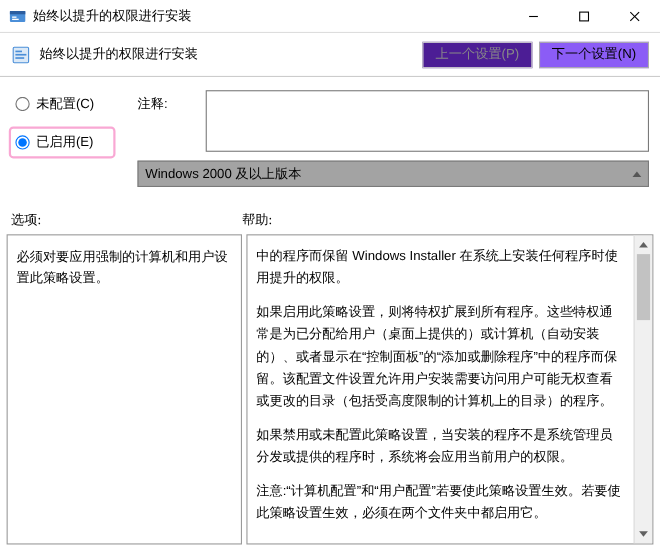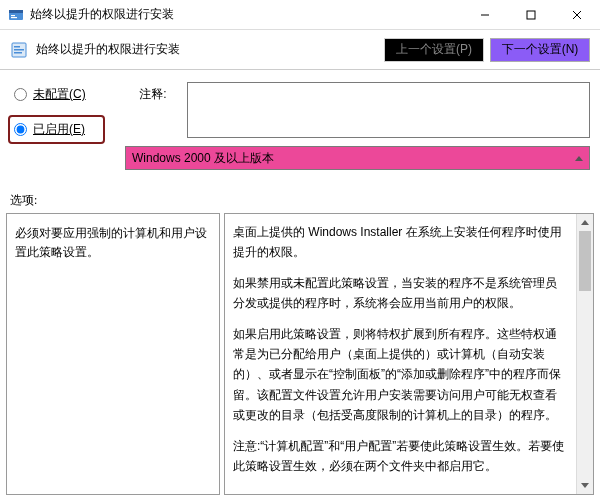--- a/index.html
+++ b/index.html
@@ -58,80 +58,79 @@
     padding: 0 10px;
     margin-left: 6px;
     border: 1px solid #adadad;
     background: #8b5cf6;
     font-size: 12px;
     display: inline-flex; align-items: center; justify-content: center;
     cursor: pointer;
   }
   .nav-btn.disabled {
     color: #888;
-    background: #000000;
+    background: #4c1d95;
     border-color: #cfcfcf;
     cursor: default;
   }
 
   
   .form-area {
     display: flex;
     padding: 12px 10px 8px 10px;
   }
   .radio-col {
     width: 115px;
     flex: 0 0 115px;
     padding-top: 4px;
-    text-decoration: underline;
   }
   .radio-item {
     display: flex; align-items: center;
     margin-bottom: 12px;
     font-size: 12px;
     cursor: pointer;
   }
   .radio-item input { margin: 0 6px 0 4px; }
   .radio-item.highlight {
-    border: 2px solid #7f1d1d;
+    border: 2px solid #f9a8d4;
     border-radius: 4px;
     padding: 4px 2px 4px 0;
     margin-left: -2px;
     margin-right: 20px;
     margin-bottom: 10px;
   }
 
   .fields-col {
     flex: 1 1 auto;
   }
   .field-row {
     display: flex;
     margin-bottom: 8px;
   }
   .field-label {
     width: 62px; flex: 0 0 62px;
-    text-align: center;
+    text-align: left;
     padding-right: 6px;
     padding-top: 4px;
     font-size: 12px;
   }
   .comment-box {
     flex: 1 1 auto;
     height: 56px;
     border: 1px solid #7a7a7a;
     background: #fff;
     padding: 4px;
     font-size: 12px;
     resize: none;
   }
   .supported-box {
     flex: 1 1 auto;
     height: 24px;
     border: 1px solid #7a7a7a;
-    background: #ec4899;
+    background: #a3a3a3;
     padding: 3px 6px;
     font-size: 12px;
     display: flex; align-items: center; justify-content: space-between;
   }
   .caret {
     width: 0; height: 0;
     border-left: 4px solid transparent;
     border-right: 4px solid transparent;
     border-bottom: 5px solid #555;
     margin-left: 6px;
@@ -278,31 +277,32 @@
       <div class="supported-box">
         <span>Windows 2000 及以上版本</span>
         <span class="caret"></span>
       </div>
     </div>
   </div>
 </div>
 
 <div class="section-labels">
   <div class="left">选项:</div>
+  <div class="right">帮助:</div>
 </div>
 
 <div class="panels">
   <div class="panel left">
     <span>必须对要应用强制的计算机和用户设置此策略设置。</span>
   </div>
   <div class="panel right">
     <div class="scroll content-pad">
-      <p>桌面上提供的 Windows Installer 在系统上安装任何程序时使用提升的权限。</p>
+      <p>中的程序而保留 Windows Installer 在系统上安装任何程序时使用提升的权限。</p>
+      <p>如果启用此策略设置，则将特权扩展到所有程序。这些特权通常是为已分配给用户（桌面上提供的）或计算机（自动安装的）、或者显示在“控制面板”的“添加或删除程序”中的程序而保留。该配置文件设置允许用户安装需要访问用户可能无权查看或更改的目录（包括受高度限制的计算机上的目录）的程序。</p>
       <p>如果禁用或未配置此策略设置，当安装的程序不是系统管理员分发或提供的程序时，系统将会应用当前用户的权限。</p>
-      <p>如果启用此策略设置，则将特权扩展到所有程序。这些特权通常是为已分配给用户（桌面上提供的）或计算机（自动安装的）、或者显示在“控制面板”的“添加或删除程序”中的程序而保留。该配置文件设置允许用户安装需要访问用户可能无权查看或更改的目录（包括受高度限制的计算机上的目录）的程序。</p>
       <p>注意:“计算机配置”和“用户配置”若要使此策略设置生效。若要使此策略设置生效，必须在两个文件夹中都启用它。</p>
 
     </div>
     <div class="vscroll">
       <div class="arrow">
           <div class="tri-up"></div>
         </div>
       <div class="track">
         <div class="thumb"></div>
       </div>

